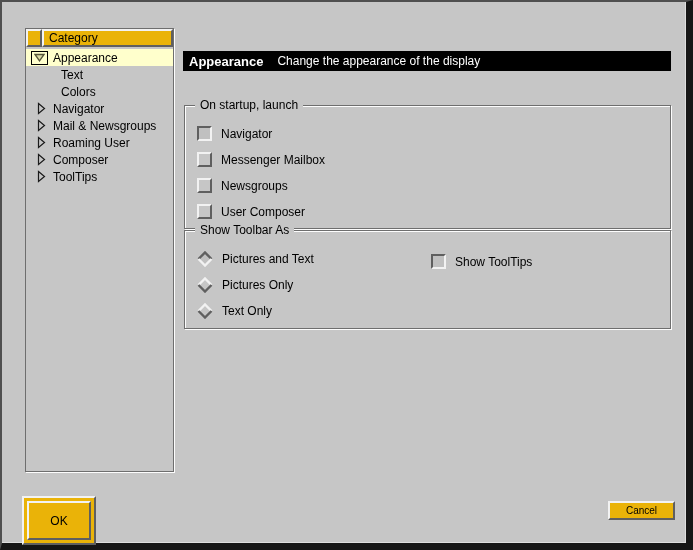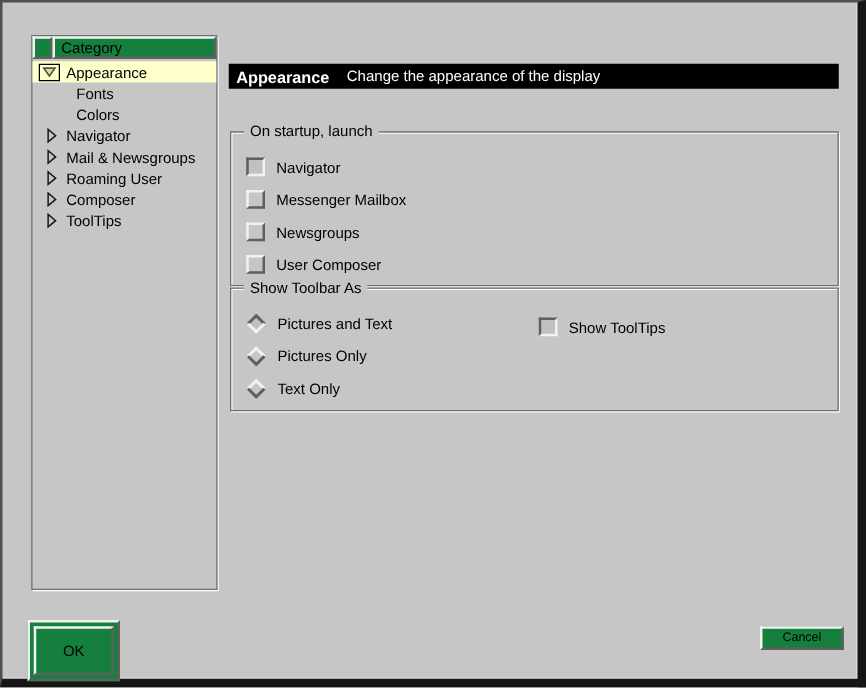--- a/index.html
+++ b/index.html
@@ -13,21 +13,21 @@
   .window {
     position:absolute; inset:0;
     background:#c6c6c6;
     border-top:2px solid #4f4f4f;
     border-left:2px solid #4f4f4f;
     border-right:7px solid #161616;
     border-bottom:7px solid #161616;
     box-shadow: inset -1px -1px 0 #dedede;
   }
   
-  .raised  { border-style:solid; border-width:2px; border-color:#f2f2f2 #5f5f5f #5f5f5f #f2f2f2; background:#15803d; }
+  .raised  { border-style:solid; border-width:2px; border-color:#f2f2f2 #5f5f5f #5f5f5f #f2f2f2; background:#eab308; }
   
   .tree-panel {
     position:absolute; left:23px; top:26px; width:149px; height:444px;
     border:1px solid #6e6e6e;
     box-shadow:1px 1px 0 #fdfdfd;
     background:#c6c6c6;
   }
   .tree-header { display:flex; height:18px; }
   .tree-corner { width:16px; height:18px; }
   .tree-colhead {
@@ -105,21 +105,21 @@
           <span class="expand-box">
             <svg width="11" height="9" viewBox="0 0 11 9">
               <polygon points="1,1.5 10,1.5 5.5,7.8" fill="#dadaa4" stroke="#55553a" stroke-width="1.3"></polygon>
             </svg>
           </span>
         </span>
         <span>Appearance</span>
       </div>
 
       <div class="tree-row child">
-        <span>Fonts</span>
+        <span>Text</span>
       </div>
 
       <div class="tree-row child">
         <span>Colors</span>
       </div>
 
       <div class="tree-row">
         <span class="icon-cell" style="padding-left:6px;">
           <svg width="9" height="13" viewBox="0 0 9 13">
             <polygon points="1.5,1.5 7.5,6.5 1.5,11.5" fill="none" stroke="#1a1a1a" stroke-width="1.2"></polygon>

